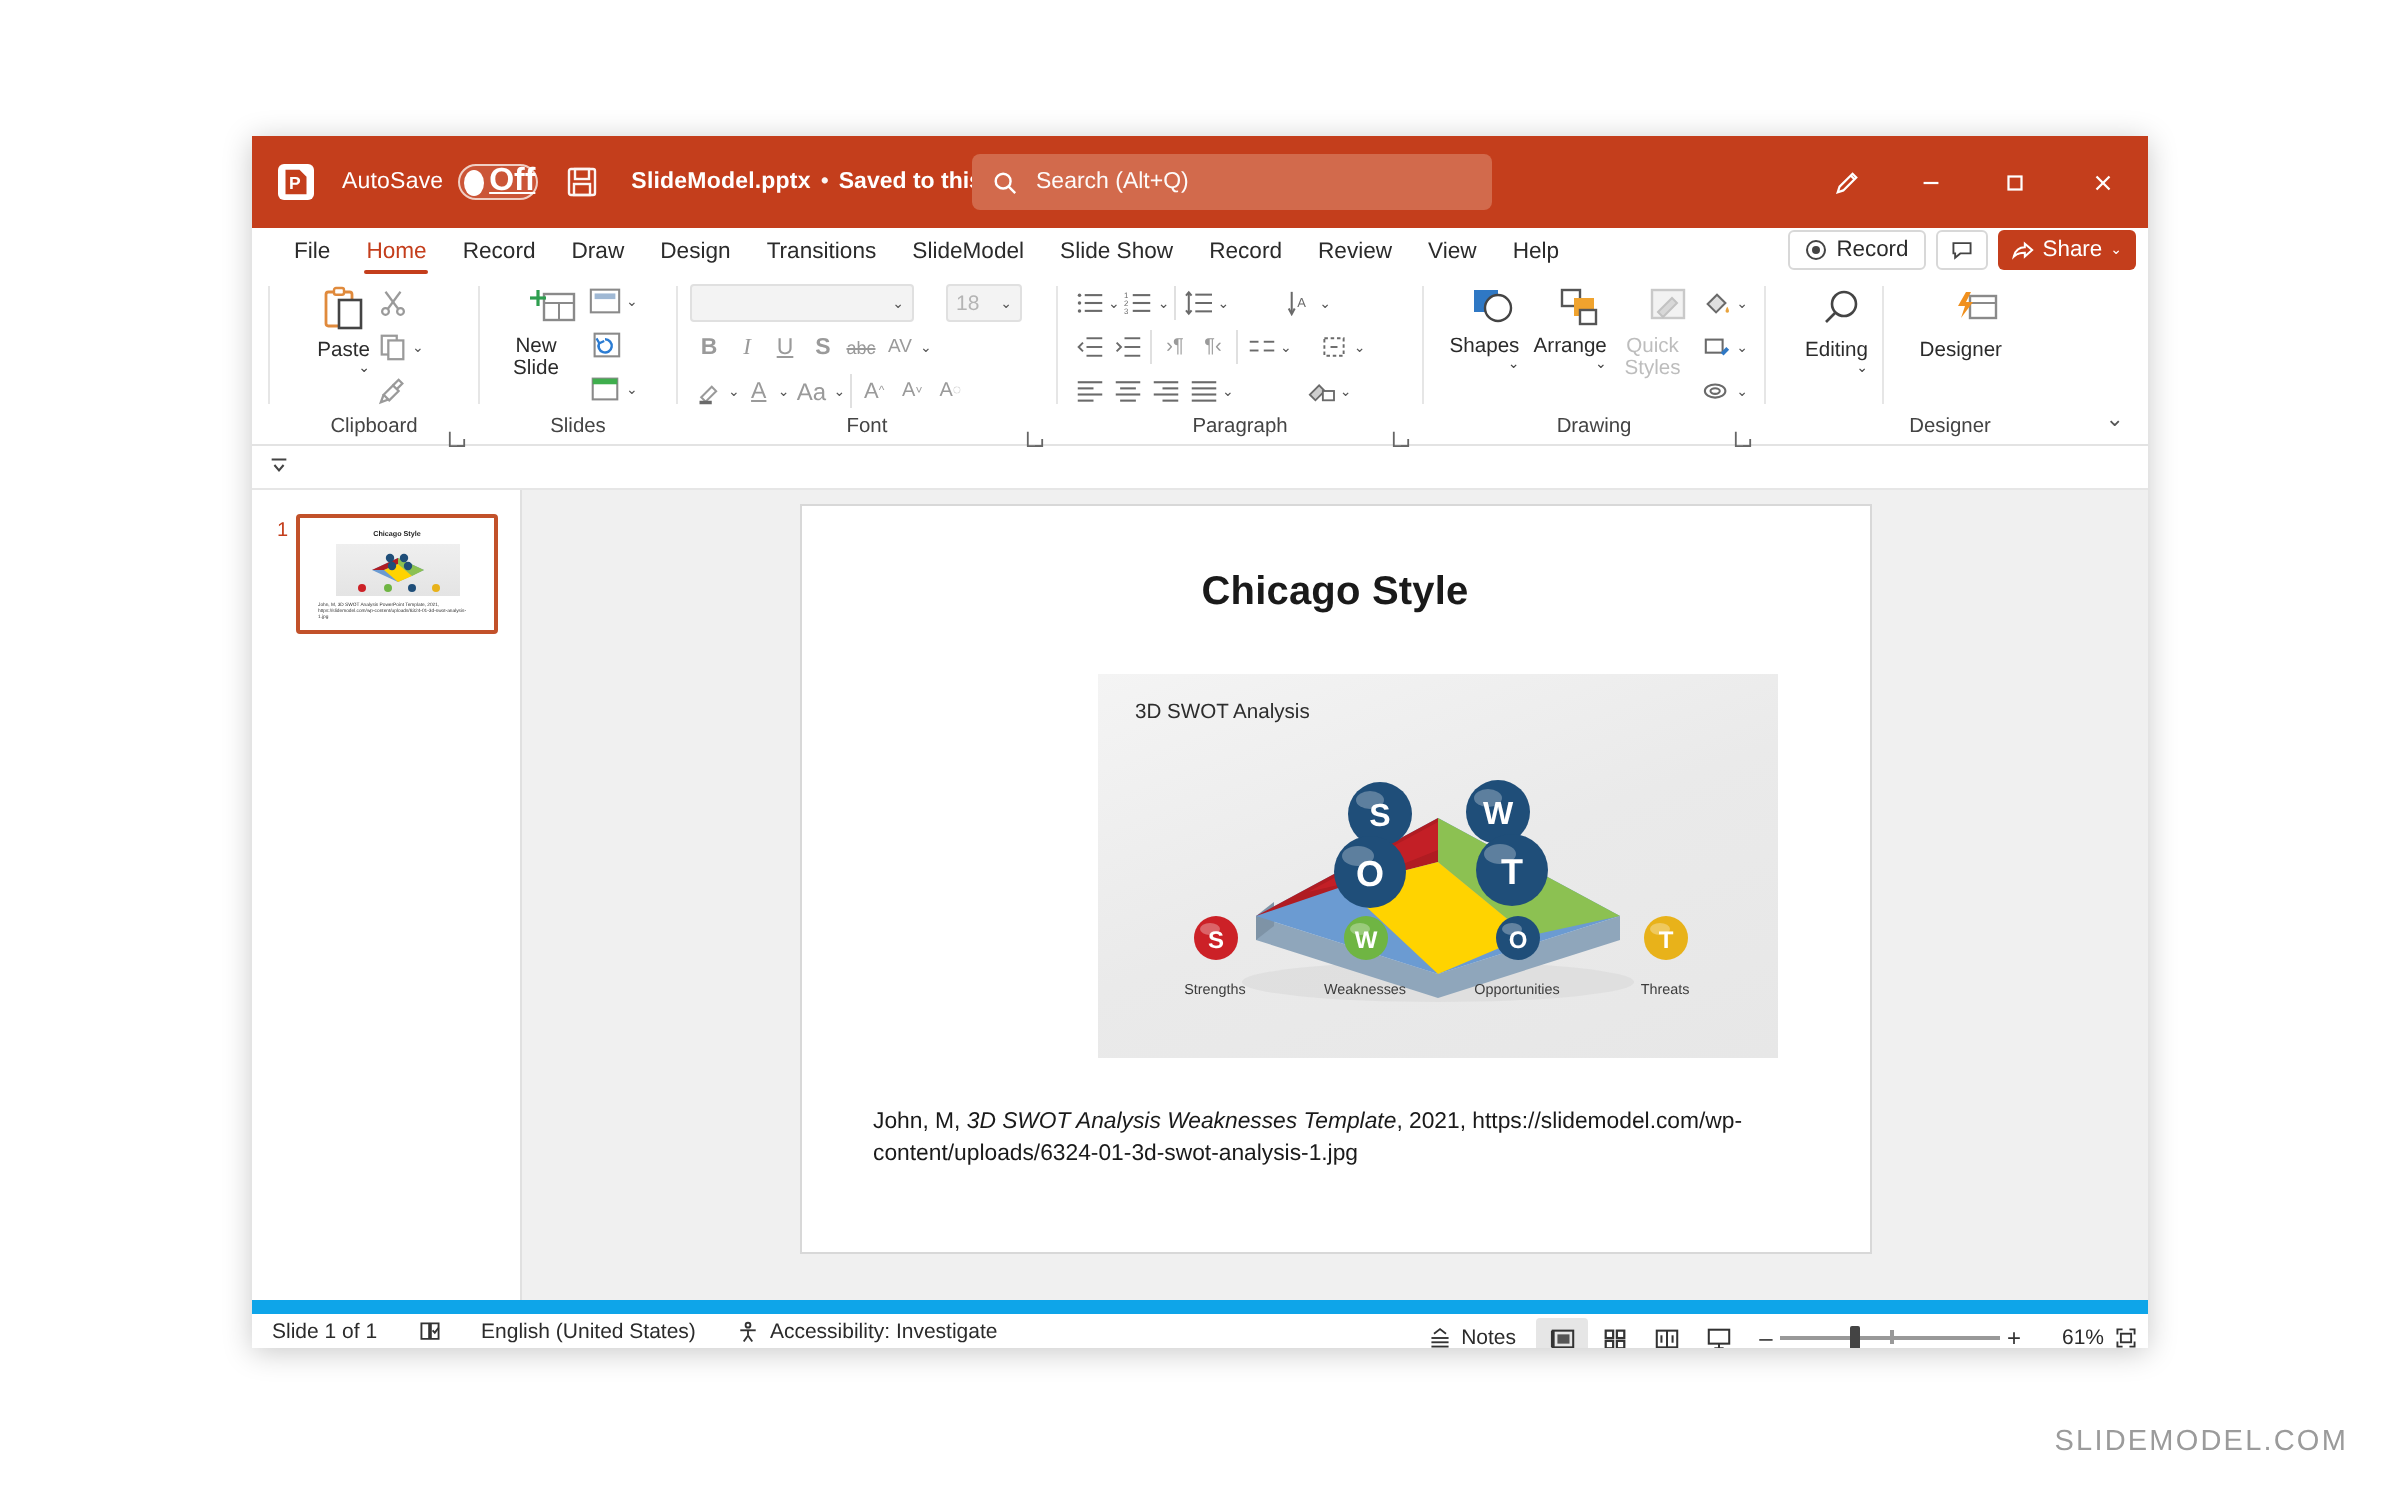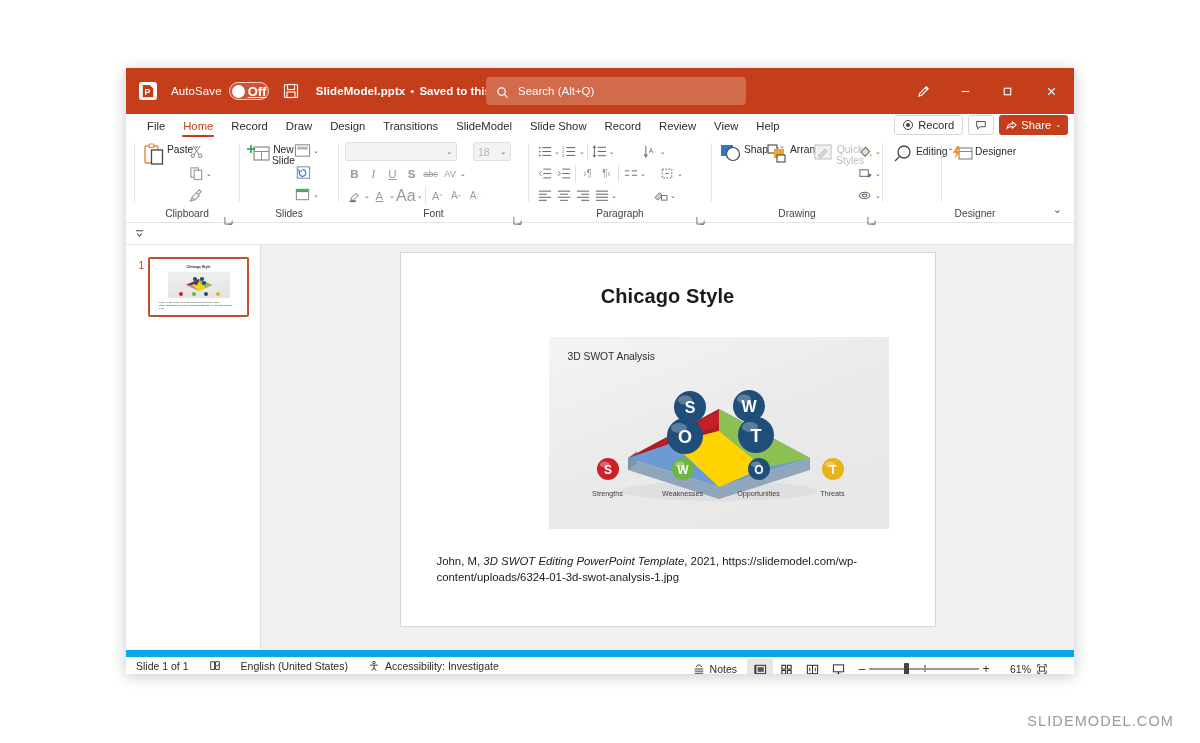--- a/index.html
+++ b/index.html
@@ -37,21 +37,21 @@
   .ppt-logo svg { width:14px; height:14px; }
   .autosave-label { font-size:11.5px; margin-left:14px; letter-spacing:.1px;}
   .toggle {
     margin-left:7px; width:40px;height:18px;border-radius:9px;
     border:1.4px solid #f0cfc4; background:rgba(255,255,255,.12);
     display:flex;align-items:center; position:relative;
   }
   .toggle .knob {
     width:13px;height:13px;border-radius:50%;background:#fff;margin-left:2px;
   }
-  .toggle .tlabel{ font-size:13px; color:#fff; margin-left:3px; font-weight:600;text-decoration:underline;}
+  .toggle .tlabel{ font-size:16px; color:#fff; margin-left:3px; font-weight:600;text-decoration:underline;}
   .save-icon { margin-left:13px; width:18px;height:18px; opacity:.95;}
   .save-icon svg{width:18px;height:18px;}
   .doc-title { font-size:11.5px; margin-left:16px; font-weight:600; letter-spacing:.1px;}
   .doc-sep { font-size:11.5px; margin-left:5px; opacity:.95;}
   .doc-state { font-size:11.5px; margin-left:5px; font-weight:600;}
   .doc-chev { font-size:9px; margin-left:6px; }
 
   .searchbox {
     position:absolute; left:360px; top:9px; width:260px; height:28px;
     background:#d26a4c; border-radius:4px;
@@ -116,21 +116,21 @@
   .grp-sep { width:1px; background:#e6e6e6; margin:5px 2px 20px 2px; }
   .dlg-launcher{
     position:absolute; right:3px; bottom:1px; width:10px;height:10px; color:#777;
   }
   .dlg-launcher svg{width:9px;height:9px;}
 
   .icn { color:#444; display:flex; align-items:center; justify-content:center;}
   .icn svg { display:block; }
 
   .bigbtn {
-    display:flex; align-items:flex-start; width:44px;
+    display:flex; flex-direction:column; align-items:flex-end; width:44px;
     padding-top:2px;
   }
   .bigbtn .lbl{ font-size:10.3px; color:#2b2b2b; text-align:center; line-height:11px; margin-top:2px;}
   .bigbtn .chev{ font-size:7px; color:#444; line-height:8px;}
   .bigbtn.dis .lbl, .bigbtn.dis .icn{ color:#bdbdbd; }
 
   .col { display:flex; flex-direction:column; gap:3px; }
   .smbtn { display:flex; align-items:center; gap:2px; height:19px; padding:0 2px; }
   .chev { font-size:7px; color:#555; }
 
@@ -202,21 +202,21 @@
   .legend-item{ position:absolute; width:70px; text-align:center; }
   .legend-item .lbl{ font-size:7.2px; color:#3c3c3c; margin-top:3px; }
 
   
   .statusbar{
     flex:none; height:24px; background:#fff; border-top:7px solid #0ea5e9;
     display:flex; align-items:center; font-size:10.5px; color:#2b2b2b; position:relative;
   }
   .sb-item{ display:flex; align-items:center; gap:5px; padding:0 10px; height:24px; }
   .sb-item svg{ width:12px; height:12px; color:#333;}
-  .sb-right{ position:absolute; right:21px; top:0; height:24px; display:flex; align-items:center; }
+  .sb-right{ position:absolute; right:0; top:0; height:24px; display:flex; align-items:center; }
   .viewbtn{ width:26px;height:20px;display:flex;align-items:center;justify-content:center;border-radius:2px;}
   .viewbtn.active{ background:#e6e6e6; }
   .viewbtn svg{width:13px;height:13px;color:#333;}
   .zoomslider{ display:flex; align-items:center; gap:0; margin:0 4px;}
   .zs-track{ width:110px;height:1.5px;background:#999; position:relative; }
   .zs-mid{ position:absolute; left:50%; top:-3px; width:1.5px; height:7px; background:#999;}
   .zs-thumb{ position:absolute; left:32%; top:-5.5px; width:4.5px; height:12px; background:#444; border-radius:1px;}
   .zs-sign{ font-size:12px; color:#333; width:14px; text-align:center;}
   .zoompct{ font-size:10.5px; color:#2b2b2b; width:34px; text-align:right; }
   .fitbtn{ width:22px;height:20px;display:flex;align-items:center;justify-content:center;}
@@ -457,21 +457,21 @@
         <div style="display:flex;align-items:center">
           <span class="fbtn">
             <svg width="14" height="14" viewBox="0 0 16 16" fill="none" stroke="#9a9a9a" stroke-width="1.2">
                 <path d="M3 11l6-6 2.5 2.5-6 6z"></path>
                 <line x1="2" y1="14" x2="9" y2="14" stroke="#6a6a6a" stroke-width="2"></line>
               </svg>
           </span>
           <span class="chev">⌄</span>
           <span class="fbtn" style="text-decoration:underline">A</span>
           <span class="chev">⌄</span>
-          <span class="fbtn" style="font-size:16px;width:22px">Aa</span>
+          <span class="fbtn" style="font-size:12px;width:22px">Aa</span>
           <span class="chev">⌄</span>
           <span class="vdiv"></span>
           <span class="fbtn" style="font-size:11px">A<sup style="font-size:6px">^</sup></span>
           <span class="fbtn" style="font-size:10px">A<sub style="font-size:6px">˅</sub></span>
           <span class="fbtn" style="font-size:10px">A<sub style="font-size:7px">◌</sub></span>
         </div>
       </div>
       <div class="grp-label">Font</div>
       <span class="dlg-launcher">
         <svg viewBox="0 0 10 10" fill="none" stroke="#666" stroke-width="1">
@@ -841,21 +841,21 @@
             <svg width="26" height="26" viewBox="0 0 26 26">
               <circle cx="13" cy="13" r="11" fill="#e8b21a"></circle>
                 <ellipse cx="10" cy="8.5" rx="5" ry="3" fill="#fff" opacity=".3"></ellipse>
               <text x="13" y="18" font-size="12" font-weight="bold" fill="#fff" text-anchor="middle" font-family="Liberation Sans, sans-serif">T</text>
             </svg>
             <div class="lbl">Threats</div>
           </div>
         </div>
 
         <div class="caption">
-          <span>John, M, </span><i>3D SWOT Editing PowerPoint Template</i><span>, 2021, https://slidemodel.com/wp-content/uploads/6324-01-3d-swot-analysis-1.jpg</span>
+          <span>John, M, </span><i>3D SWOT Analysis Weaknesses Template</i><span>, 2021, https://slidemodel.com/wp-content/uploads/6324-01-3d-swot-analysis-1.jpg</span>
         </div>
 
       </div>
     </div>
   </div>
 
   <div class="statusbar">
     <div class="sb-item">
       <span>Slide 1 of 1</span>
     </div>

